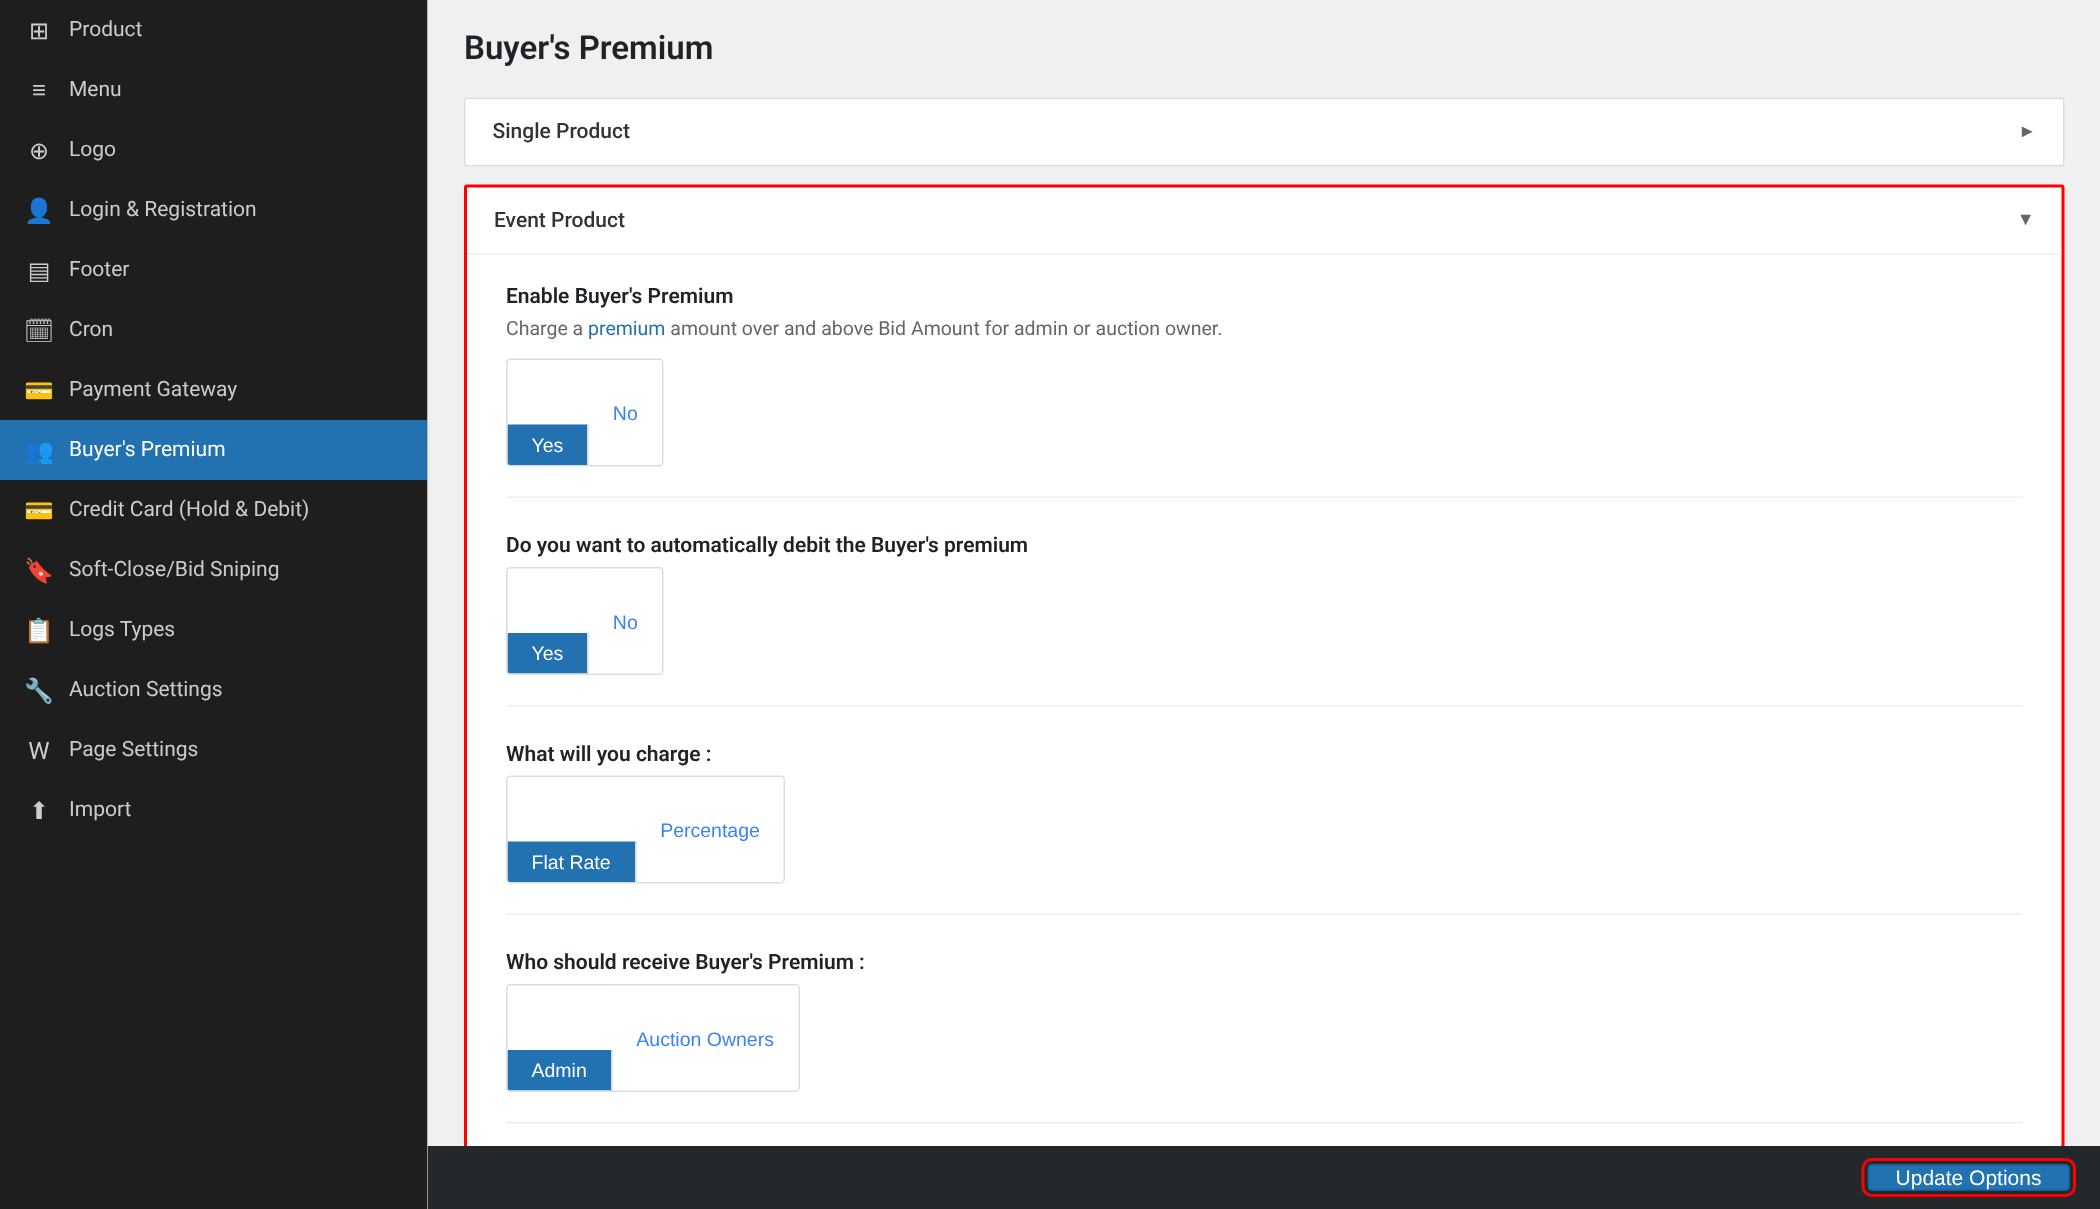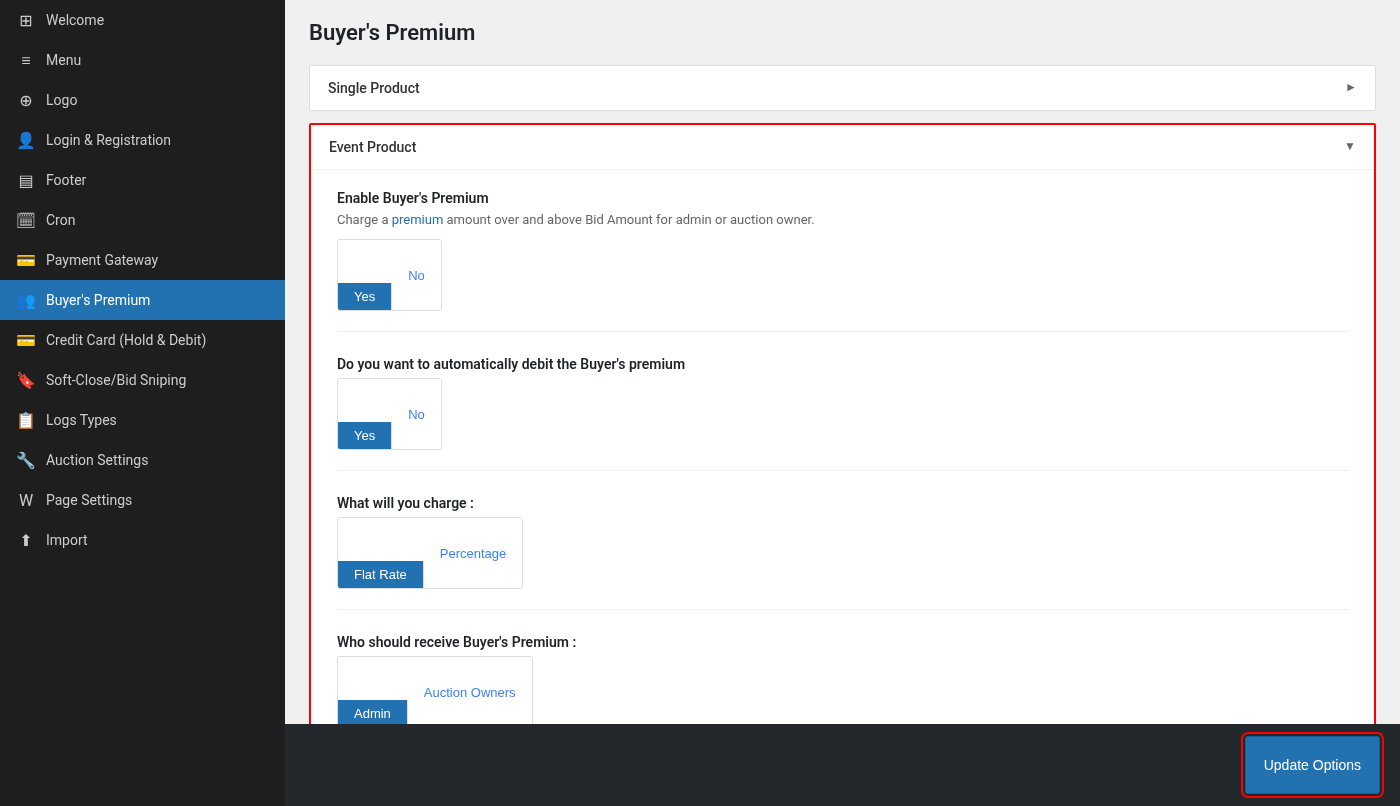--- a/index.html
+++ b/index.html
@@ -43,31 +43,31 @@
     .toggle-btn.active { background: #2271b1; color: #fff; }
     .toggle-btn:not(:last-child) { border-right: 1px solid #ddd; margin-top: 43px; }
 
     
     .text-input { width: 100%; padding: 8px 10px; border: 1px solid #ccc; border-radius: 3px; font-size: 10px; color: #333; margin-top: 24px; font-family: Liberation Serif, serif; }
 
     .required { color: red; }
 
     
     .footer-bar { background: #23282d; padding: 12px 20px; display: flex; justify-content: flex-end; align-items: center; flex-shrink: 0; }
-    .update-btn { background: #2271b1; color: #fff; border: 1px solid #135e96; padding: 20px 18px; font-size: 14px; cursor: pointer; border-radius: 3px; font-weight: 500; outline: 2px solid red; outline-offset: 2px; }
+    .update-btn { background: #2271b1; color: #fff; border: 1px solid #135e96; padding: 0 18px; font-size: 14px; cursor: pointer; border-radius: 3px; font-weight: 500; outline: 2px solid red; outline-offset: 2px; }
   </style>
 </head>
 <body>
 
 <div class="app-wrapper">
 
   <nav class="sidebar">
   <div class="sidebar-item">
         <span class="icon">⊞</span>
-        <span>Welcome</span>
+        <span>Product</span>
       </div>
       <div class="sidebar-item">
         <span class="icon">≡</span>
         <span>Menu</span>
       </div>
       <div class="sidebar-item">
         <span class="icon">⊕</span>
         <span>Logo</span>
       </div>
       <div class="sidebar-item">

